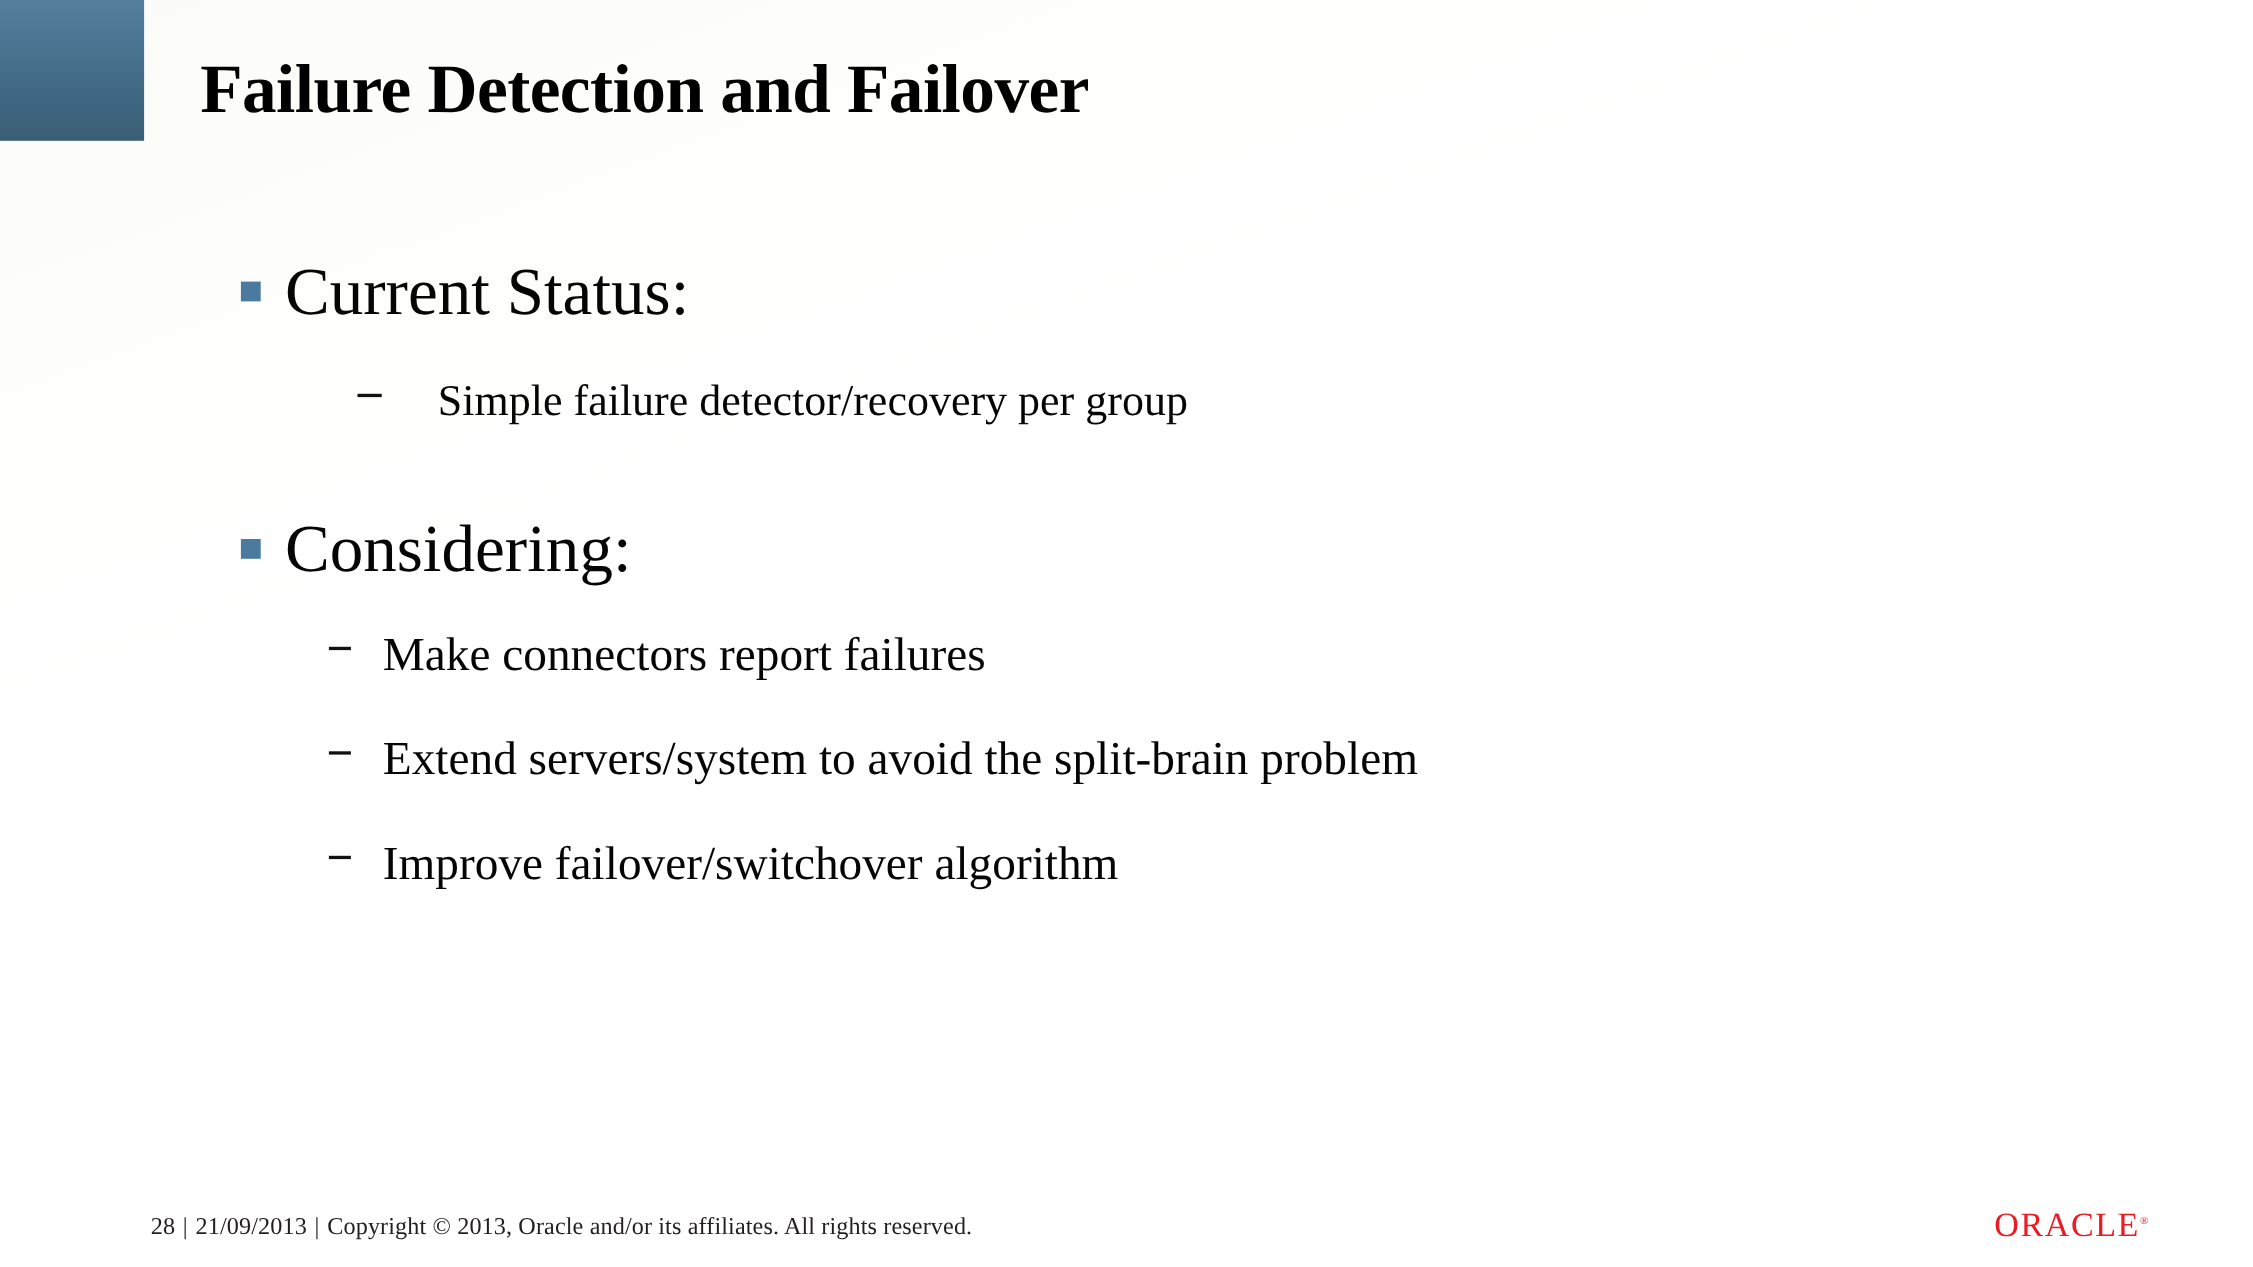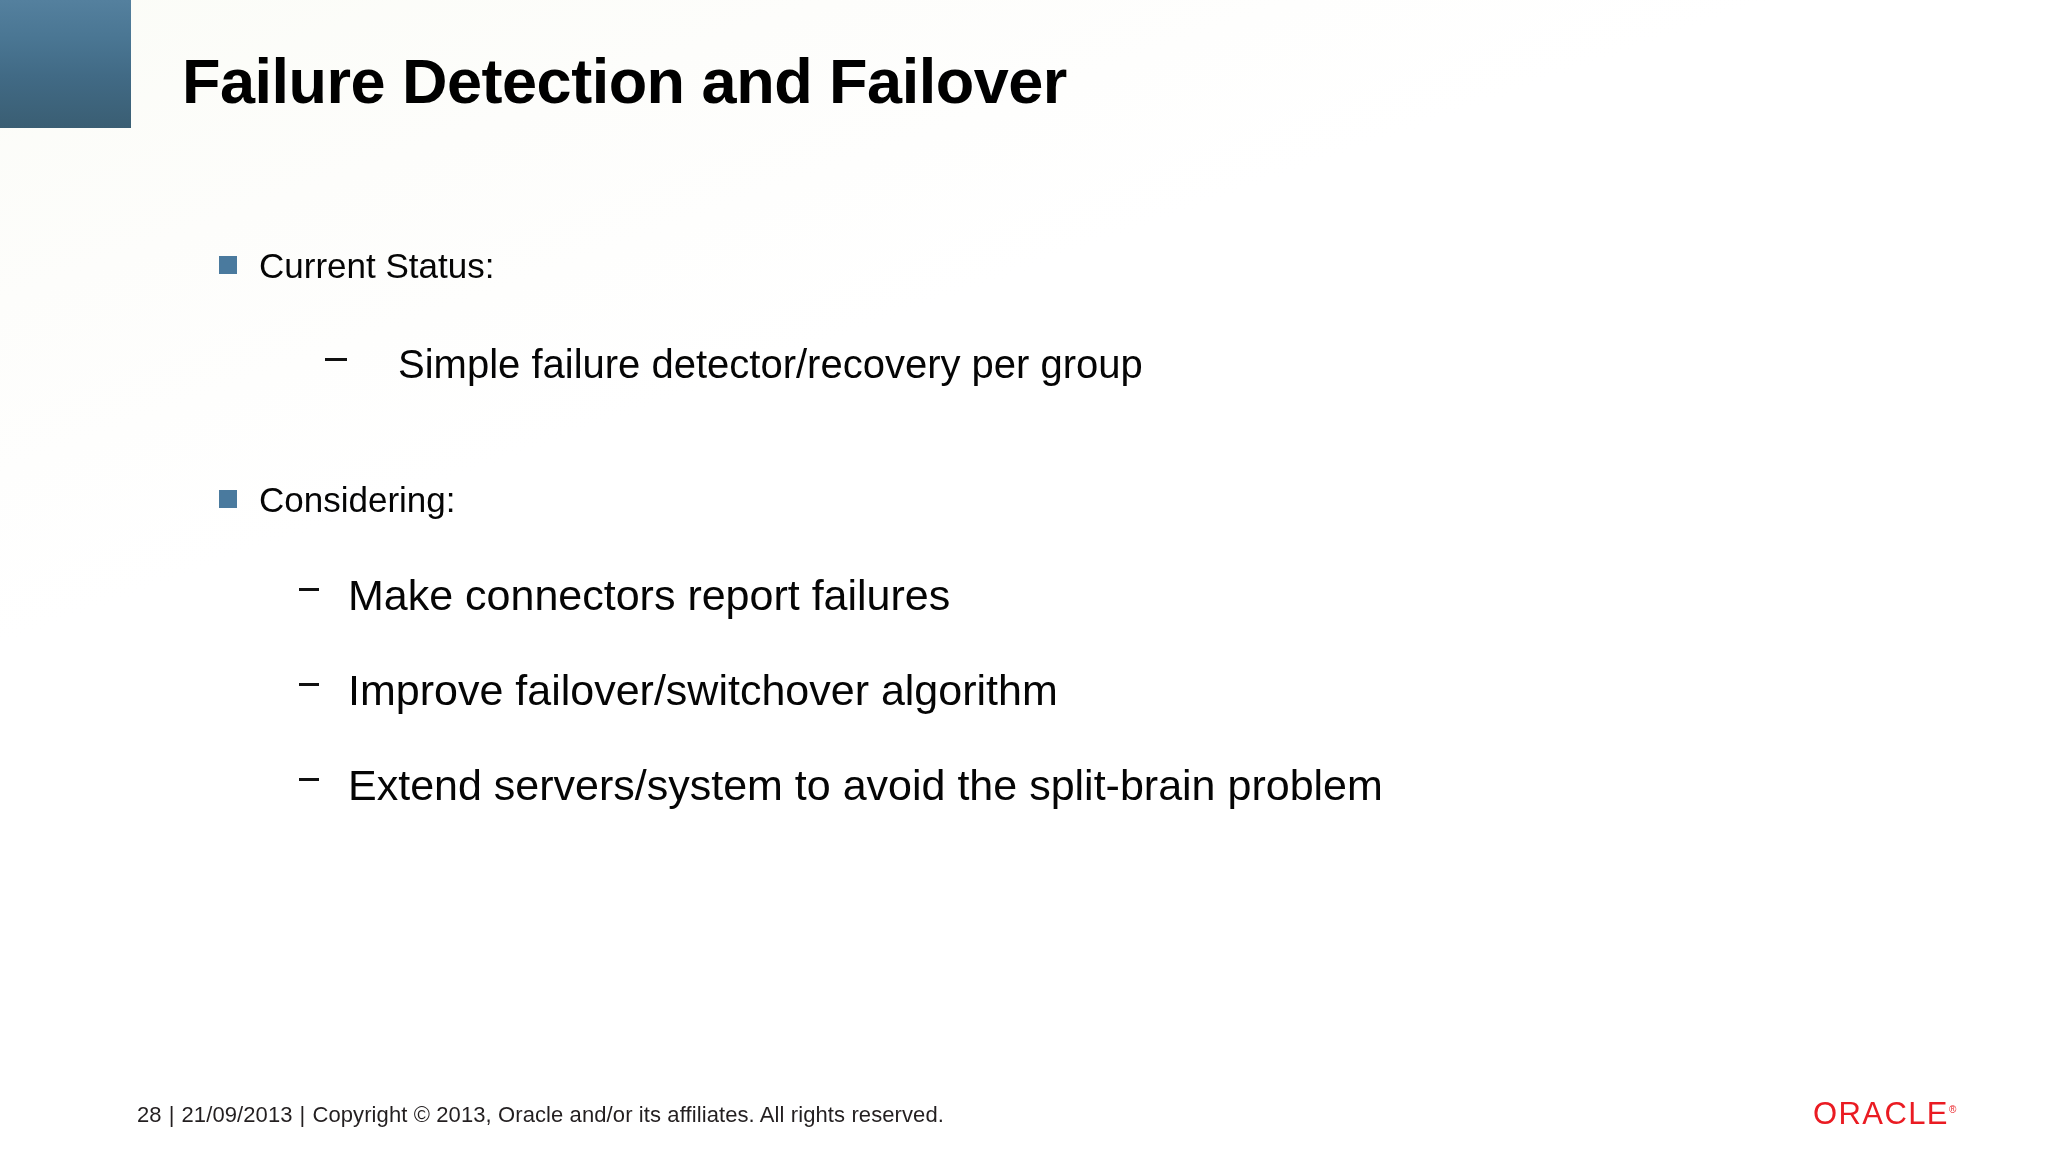--- a/index.html
+++ b/index.html
@@ -13,20 +13,21 @@
     font-family: "Liberation Sans", sans-serif;
     background: #ffffff;
   }
 
   #slide {
     position: relative;
     width: 2048px;
     height: 1152px;
     background: linear-gradient(160deg, #fbfcf7 0%, #fdfdfb 16%, #ffffff 34%, #ffffff 100%);
     overflow: hidden;
+    font-family: Liberation Serif, serif;
   }
 
   
   .corner-block {
     position: absolute;
     left: 0;
     top: 0;
     width: 131px;
     height: 128px;
     background: linear-gradient(180deg, #54809e 0%, #4a7693 30%, #416a85 60%, #3a5e73 100%);
@@ -64,21 +65,21 @@
   }
   .lvl1 .sq-bullet {
     position: absolute;
     left: 219px;
     top: 38px;
     width: 18px;
     height: 18px;
     background: #4a7a9e;
   }
   .lvl1 .lvl1-text {
-    font-size: 35px;
+    font-size: 61px;
     color: #050505;
     line-height: 1.05;
     white-space: nowrap;
   }
 
   .lvl2 {
     position: relative;
     padding-left: 348px;
     height: 95px;
     display: flex;
@@ -211,26 +212,26 @@
     </div>
 
     <div class="lvl2">
       <span class="dash-bullet"></span>
       <span class="lvl2-text">Make connectors report failures</span>
     </div>
 
 
     <div class="lvl2">
       <span class="dash-bullet"></span>
+      <span class="lvl2-text">Extend servers/system to avoid the split-brain problem</span>
+    </div>
+
+    <div class="lvl2">
+      <span class="dash-bullet"></span>
       <span class="lvl2-text">Improve failover/switchover algorithm</span>
-    </div>
-
-    <div class="lvl2">
-      <span class="dash-bullet"></span>
-      <span class="lvl2-text">Extend servers/system to avoid the split-brain problem</span>
     </div>
 
   </div>
 
   <div class="footer-text"><span>28</span><span class="sep">|</span><span>21/09/2013</span><span class="sep">|</span><span>Copyright © 2013, Oracle and/or its affiliates. All rights reserved.</span></div>
 
 
   <div class="oracle-logo">
     <div class="oracle-word"><span>ORACLE</span><span class="oracle-reg">®</span></div>
   </div>

